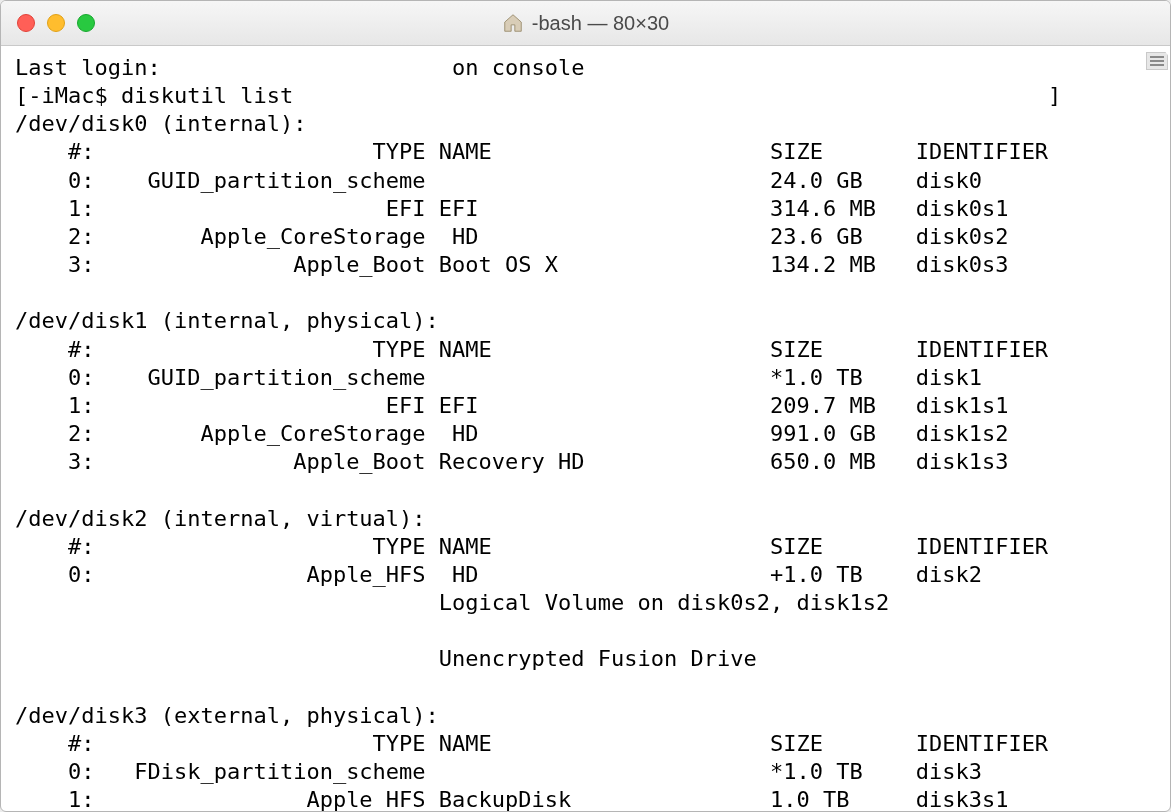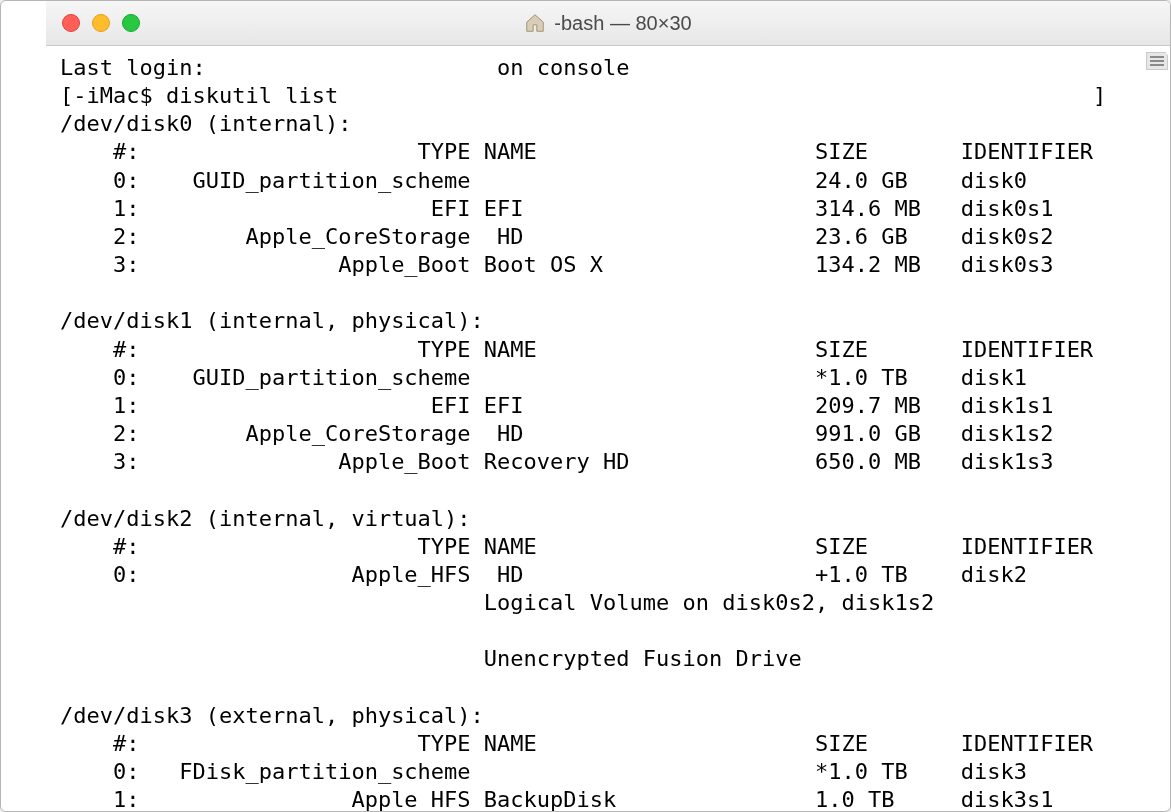--- a/index.html
+++ b/index.html
@@ -11,21 +11,20 @@
   .window {
     width: 1171px;
     height: 812px;
     background: #ffffff;
     border: 1px solid #b5b5b5;
     border-radius: 6px;
     box-sizing: border-box;
     overflow: hidden;
     position: relative;
     margin: 0;
-    padding-left: 45px;
   }
   .titlebar {
     height: 44px;
     background: linear-gradient(#f6f6f6, #e7e7e7);
     border-bottom: 1px solid #c9c9c9;
     display: flex;
     align-items: center;
     position: relative;
   }
   .traffic-lights {

